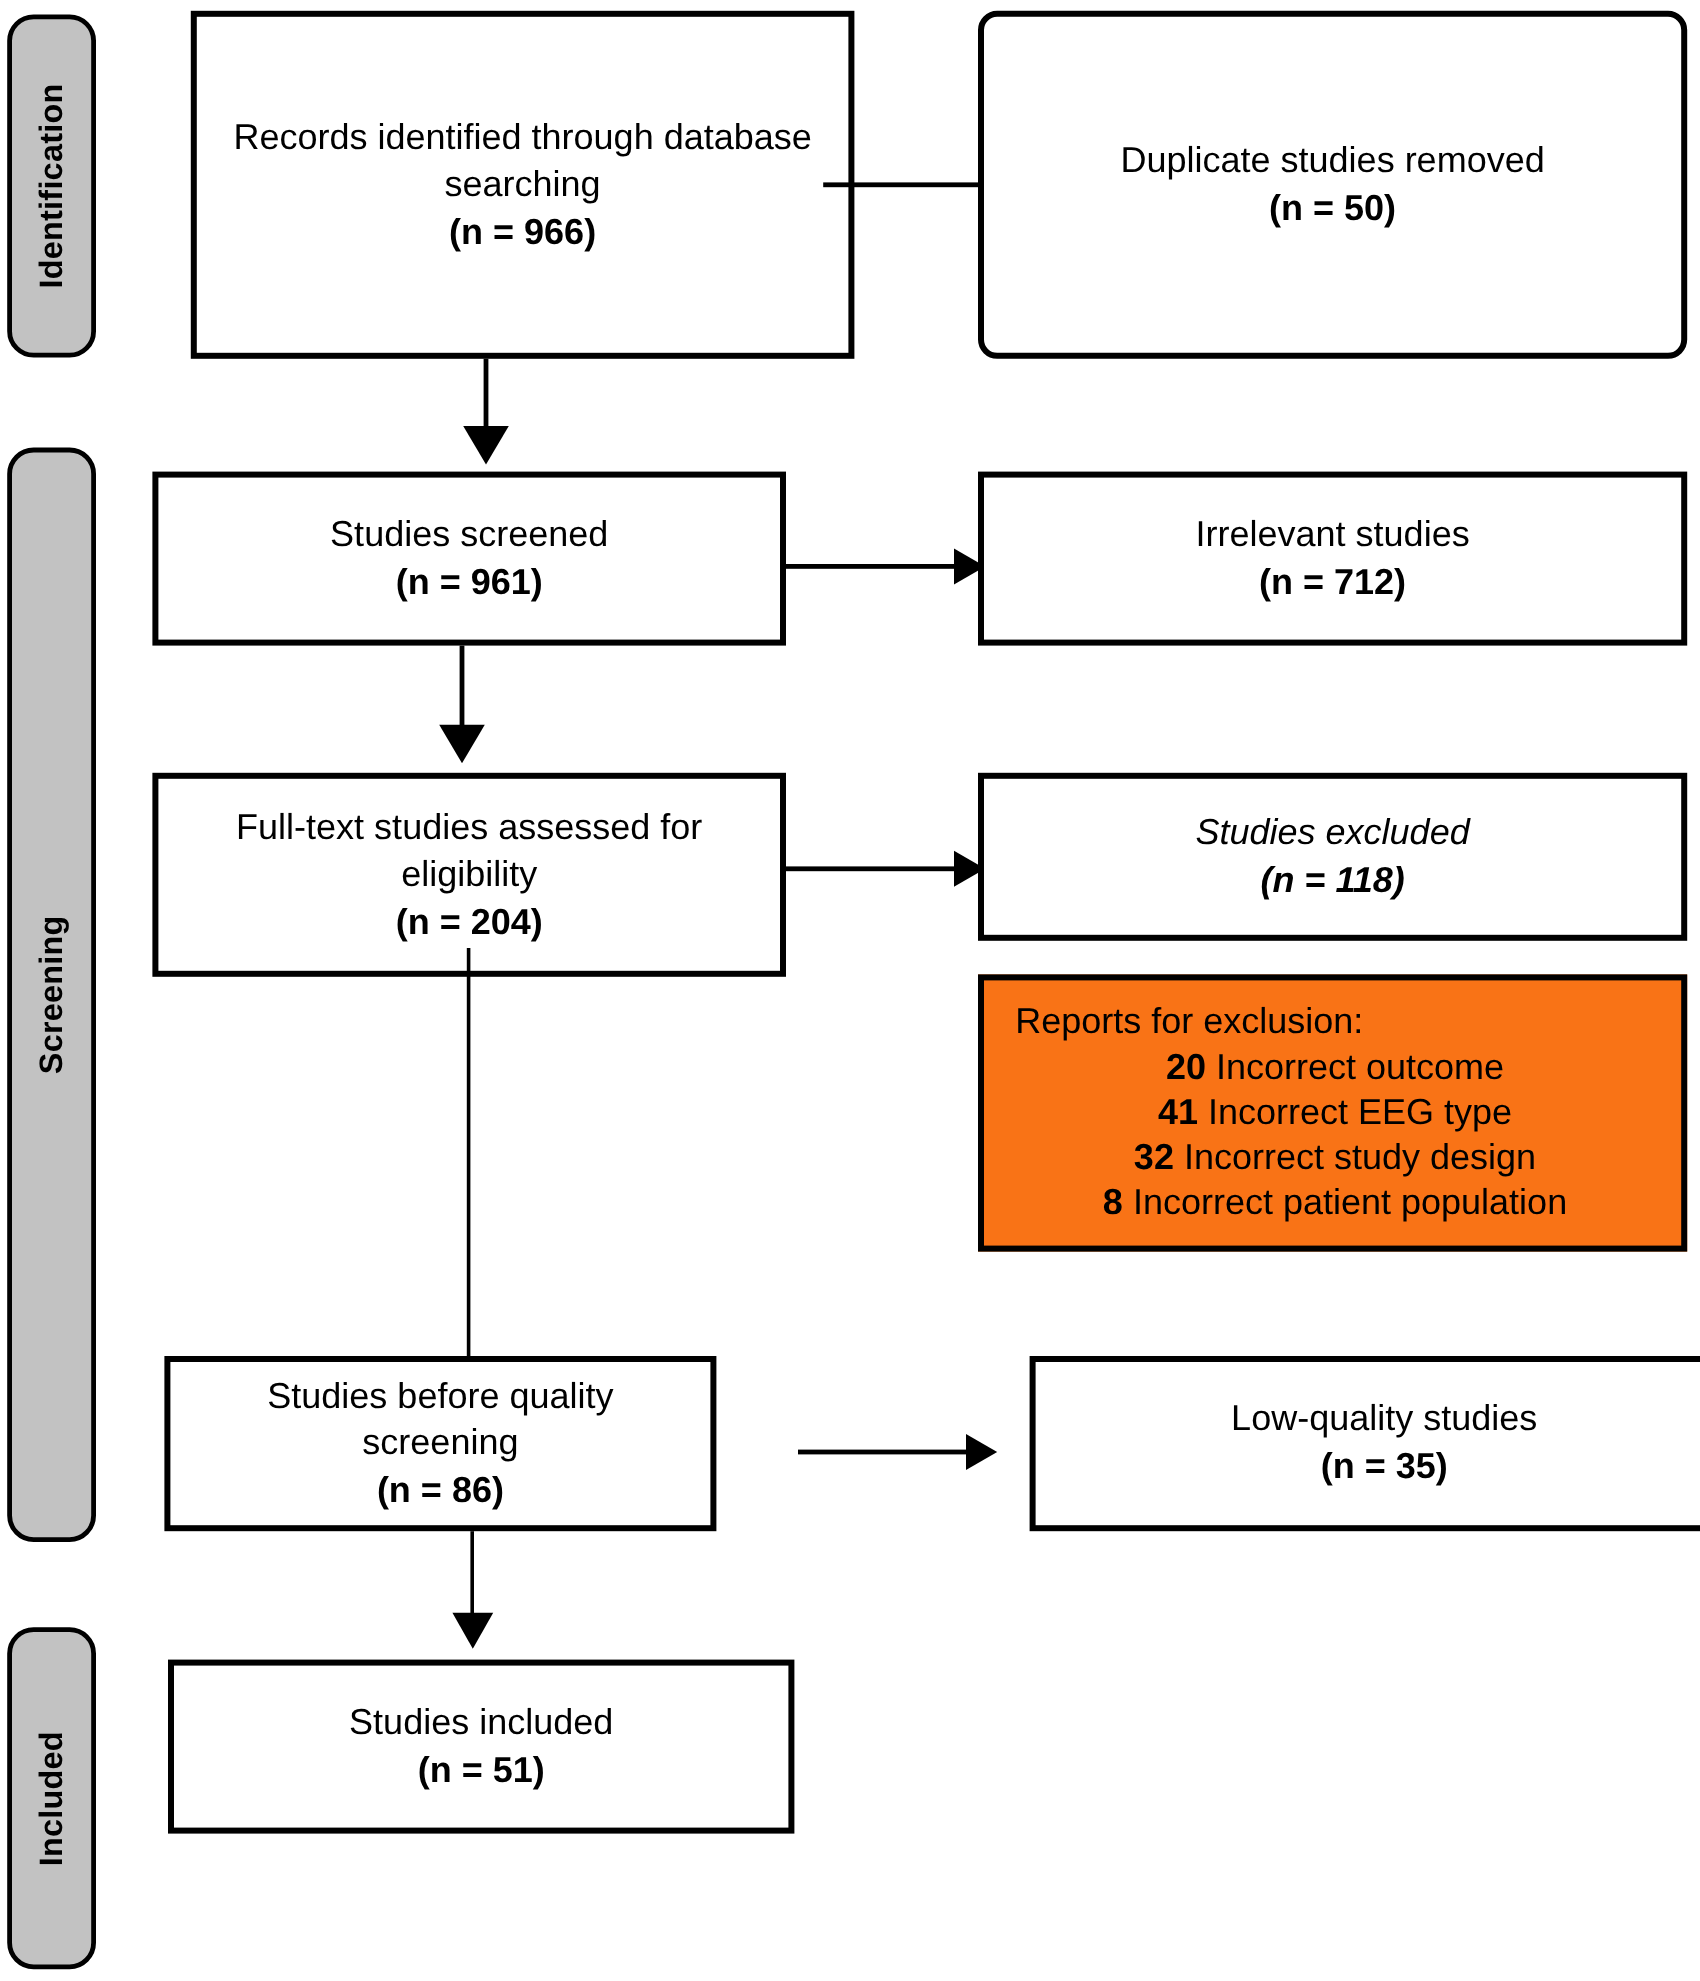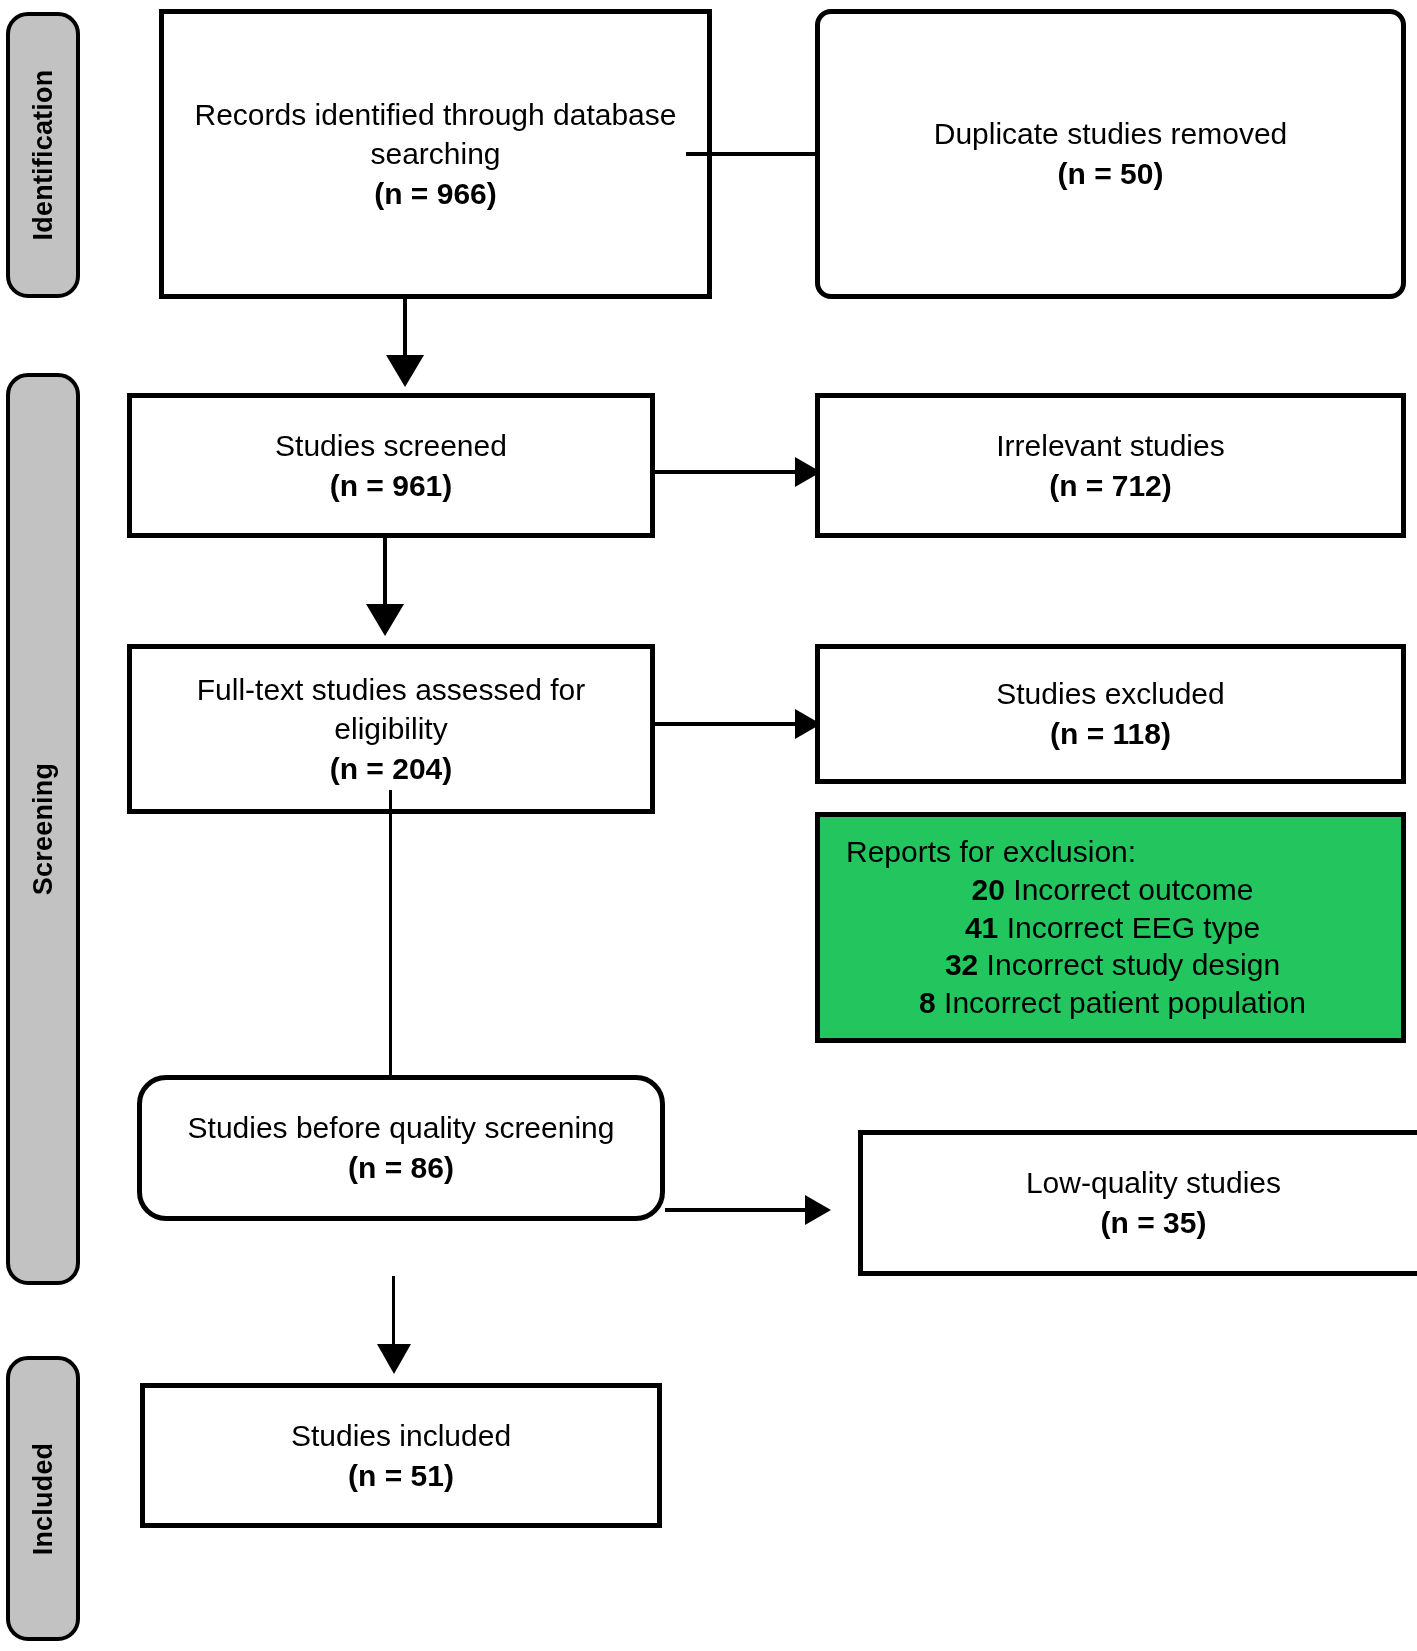--- a/index.html
+++ b/index.html
@@ -56,21 +56,21 @@
     padding: 4px 14px;
   }
   .flow-box .box-text .count {
     font-weight: bold;
     display: block;
   }
 
   
   .reports-box {
     position: absolute;
-    background: #22c55e;
+    background: #f97316;
     border: 5px solid #000000;
     box-sizing: border-box;
     display: flex;
     flex-direction: column;
     justify-content: center;
     padding: 6px 22px 6px 26px;
   }
   .reports-box .reports-title {
     font-size: 30px;
     line-height: 1.26;
@@ -192,21 +192,21 @@
     <div class="box-text">
       <span>Full-text studies assessed for</span>
       <span>eligibility</span>
       <span class="count">(n = 204)</span>
     </div>
   </div>
 
   <div class="h-line" style="left:655px; top:722px; width:148px;"></div>
   <div class="arrow-right" style="left:795px; top:709px;"></div>
 
-  <div class="flow-box" style="left:815px; top:644px; width:591px; height:140px;">
+  <div class="flow-box" style="left:815px; top:644px; width:591px; height:140px;font-style:italic;">
     <div class="box-text">
       <span>Studies excluded</span>
       <span class="count">(n = 118)</span>
     </div>
   </div>
 
   <div class="reports-box" style="left:815px; top:812px; width:591px; height:231px;">
     <div class="reports-title">Reports for exclusion:</div>
     <ul class="reports-list">
       <li>
@@ -224,21 +224,21 @@
       <li>
         <span class="rnum">8</span>
         <span>Incorrect patient population</span>
       </li>
     </ul>
   </div>
 
   <div class="v-line-thin" style="left:389px; top:790px; height:372px;"></div>
   <div class="arrow-down-sm" style="left:374px; top:1156px;"></div>
 
-  <div class="flow-box" style="left:137px; top:1075px; width:528px; height:146px;border-radius:29px;">
+  <div class="flow-box" style="left:137px; top:1130px; width:460px; height:146px;">
     <div class="box-text">
       <span>Studies before quality screening</span>
       <span class="count">(n = 86)</span>
     </div>
   </div>
 
   <div class="h-line" style="left:665px; top:1208px; width:148px;"></div>
   <div class="arrow-right" style="left:805px; top:1195px;"></div>
 
   <div class="flow-box" style="left:858px; top:1130px; width:591px; height:146px;">

